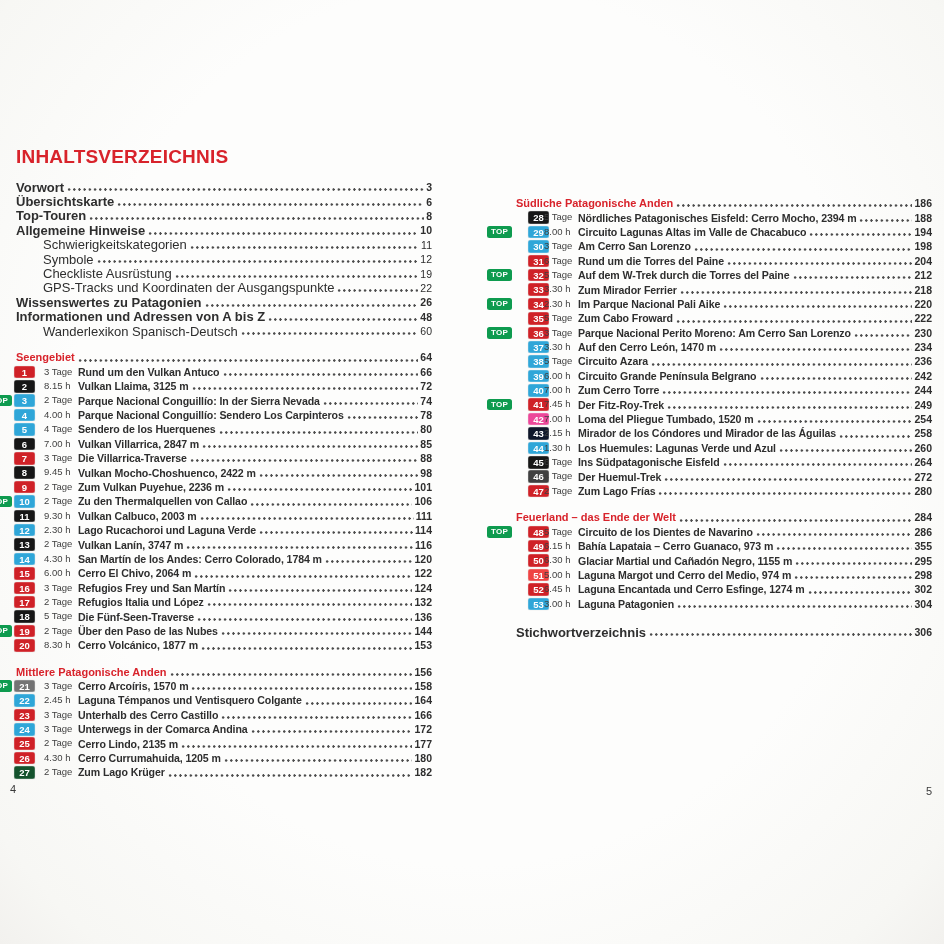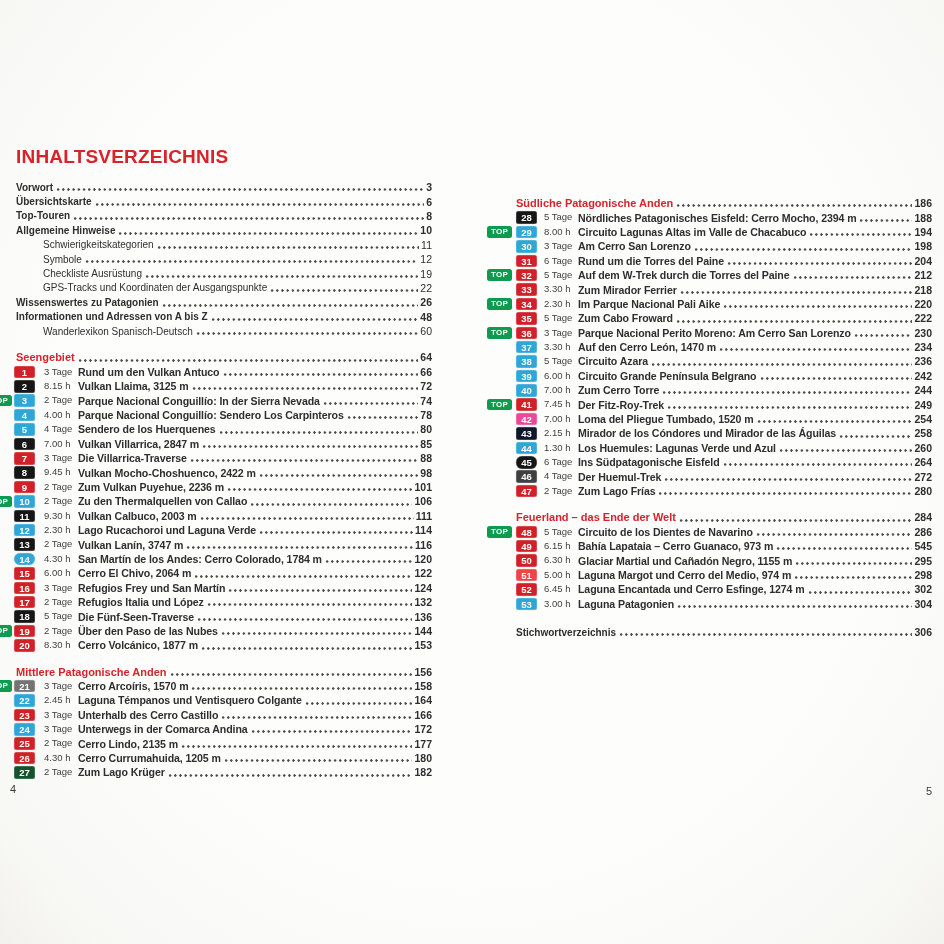--- a/index.html
+++ b/index.html
@@ -14,38 +14,38 @@
     font-size: 19px; font-weight: bold; color: #d8232b; letter-spacing: 0.2px;
   }
   .toc-col { position: absolute; top: 180px; width: 416px; }
   #col-left  { left: 16px; }
   #col-right { left: 516px; }
 
   .row { display: flex; align-items: center; height: 14.4px; white-space: nowrap; }
 
   .fm-row { font-size: 11px; }
   .fm-row.sub { padding-left: 27px; }
-  .fm-label { font-size: 10px; color: #2e2e2e; }
+  .fm-label { font-size: 13px; color: #2e2e2e; }
   .bold { font-weight: bold; }
 
   .leader {
     flex: 1 1 auto; align-self: flex-end; height: 5px; min-width: 6px;
     margin: 0 2px 2px 3px;
     background-image: radial-gradient(circle at 2.1px 2.5px, #4c4c4c 1.05px, rgba(0,0,0,0) 1.4px);
     background-size: 5.2px 5px; background-repeat: repeat-x;
   }
   .pg { font-size: 10.5px; color: #2e2e2e; }
 
   .section { margin-top: 12px; }
   #col-right .section:first-child { margin-top: 16px; }
   .sec-title { font-size: 11px; font-weight: bold; color: #d8232b; }
 
   .tour-row { position: relative; padding-left: 62px; }
   .num-badge {
-    position: absolute; left: 0; top: 1px; width: 21px; height: 12.5px;
+    position: absolute; left: 12px; top: 1px; width: 21px; height: 12.5px;
     border-radius: 2.5px; color: #fff; font-size: 9.5px; font-weight: bold;
     line-height: 13px; text-align: center;
     box-shadow: inset 0 0 0 0.5px rgba(255,255,255,0.35), 0 0 1px rgba(0,0,0,0.25);
   }
   #col-left .num-badge { left: -2px; }
   .top-badge {
     position: absolute; left: -29px; top: 1.5px; width: 25px; height: 11.5px;
     border-radius: 2.5px; color: #fff; font-size: 8px; font-weight: bold;
     line-height: 12px; text-align: center; letter-spacing: 0.2px;
   }
@@ -212,21 +212,21 @@
         <span class="pg bold">114</span>
       </div>
       <div class="row tour-row">
         <span class="num-badge" style="background: rgb(22, 22, 22);">13</span>
         <span class="time">2 Tage</span>
         <span class="tour-title">Vulkan Lanín, 3747 m</span>
         <span class="leader"></span>
         <span class="pg bold">116</span>
       </div>
       <div class="row tour-row">
-        <span class="num-badge" style="background: rgb(47, 166, 216); border-radius: 6px;">14</span>
+        <span class="num-badge" style="background: rgb(47, 166, 216);">14</span>
         <span class="time">4.30 h</span>
         <span class="tour-title">San Martín de los Andes: Cerro Colorado, 1784 m</span>
         <span class="leader"></span>
         <span class="pg bold">120</span>
       </div>
       <div class="row tour-row">
         <span class="num-badge" style="background: rgb(207, 33, 39);">15</span>
         <span class="time">6.00 h</span>
         <span class="tour-title">Cerro El Chivo, 2064 m</span>
         <span class="leader"></span>
@@ -452,21 +452,21 @@
         <span class="pg bold">258</span>
       </div>
       <div class="row tour-row">
         <span class="num-badge" style="background: rgb(47, 166, 216);">44</span>
         <span class="time">1.30 h</span>
         <span class="tour-title">Los Huemules: Lagunas Verde und Azul</span>
         <span class="leader"></span>
         <span class="pg bold">260</span>
       </div>
       <div class="row tour-row">
-        <span class="num-badge" style="background: rgb(22, 22, 22); border-radius: 6px;">45</span>
+        <span class="num-badge" style="background: rgb(22, 22, 22);">45</span>
         <span class="time">6 Tage</span>
         <span class="tour-title">Ins Südpatagonische Eisfeld</span>
         <span class="leader"></span>
         <span class="pg bold">264</span>
       </div>
       <div class="row tour-row">
         <span class="num-badge" style="background: #404040;">46</span>
         <span class="time">4 Tage</span>
         <span class="tour-title">Der Huemul-Trek</span>
         <span class="leader"></span>
@@ -492,21 +492,21 @@
         <span class="time">5 Tage</span>
         <span class="tour-title">Circuito de los Dientes de Navarino</span>
         <span class="leader"></span>
         <span class="pg bold">286</span>
       </div>
       <div class="row tour-row">
         <span class="num-badge" style="background: rgb(207, 33, 39);">49</span>
         <span class="time">6.15 h</span>
         <span class="tour-title">Bahía Lapataia – Cerro Guanaco, 973 m</span>
         <span class="leader"></span>
-        <span class="pg bold">545</span>
+        <span class="pg bold">355</span>
       </div>
       <div class="row tour-row">
         <span class="num-badge" style="background: rgb(207, 33, 39);">50</span>
         <span class="time">6.30 h</span>
         <span class="tour-title">Glaciar Martial und Cañadón Negro, 1155 m</span>
         <span class="leader"></span>
         <span class="pg bold">295</span>
       </div>
       <div class="row tour-row">
         <span class="num-badge" style="background: #ef4444;">51</span>

